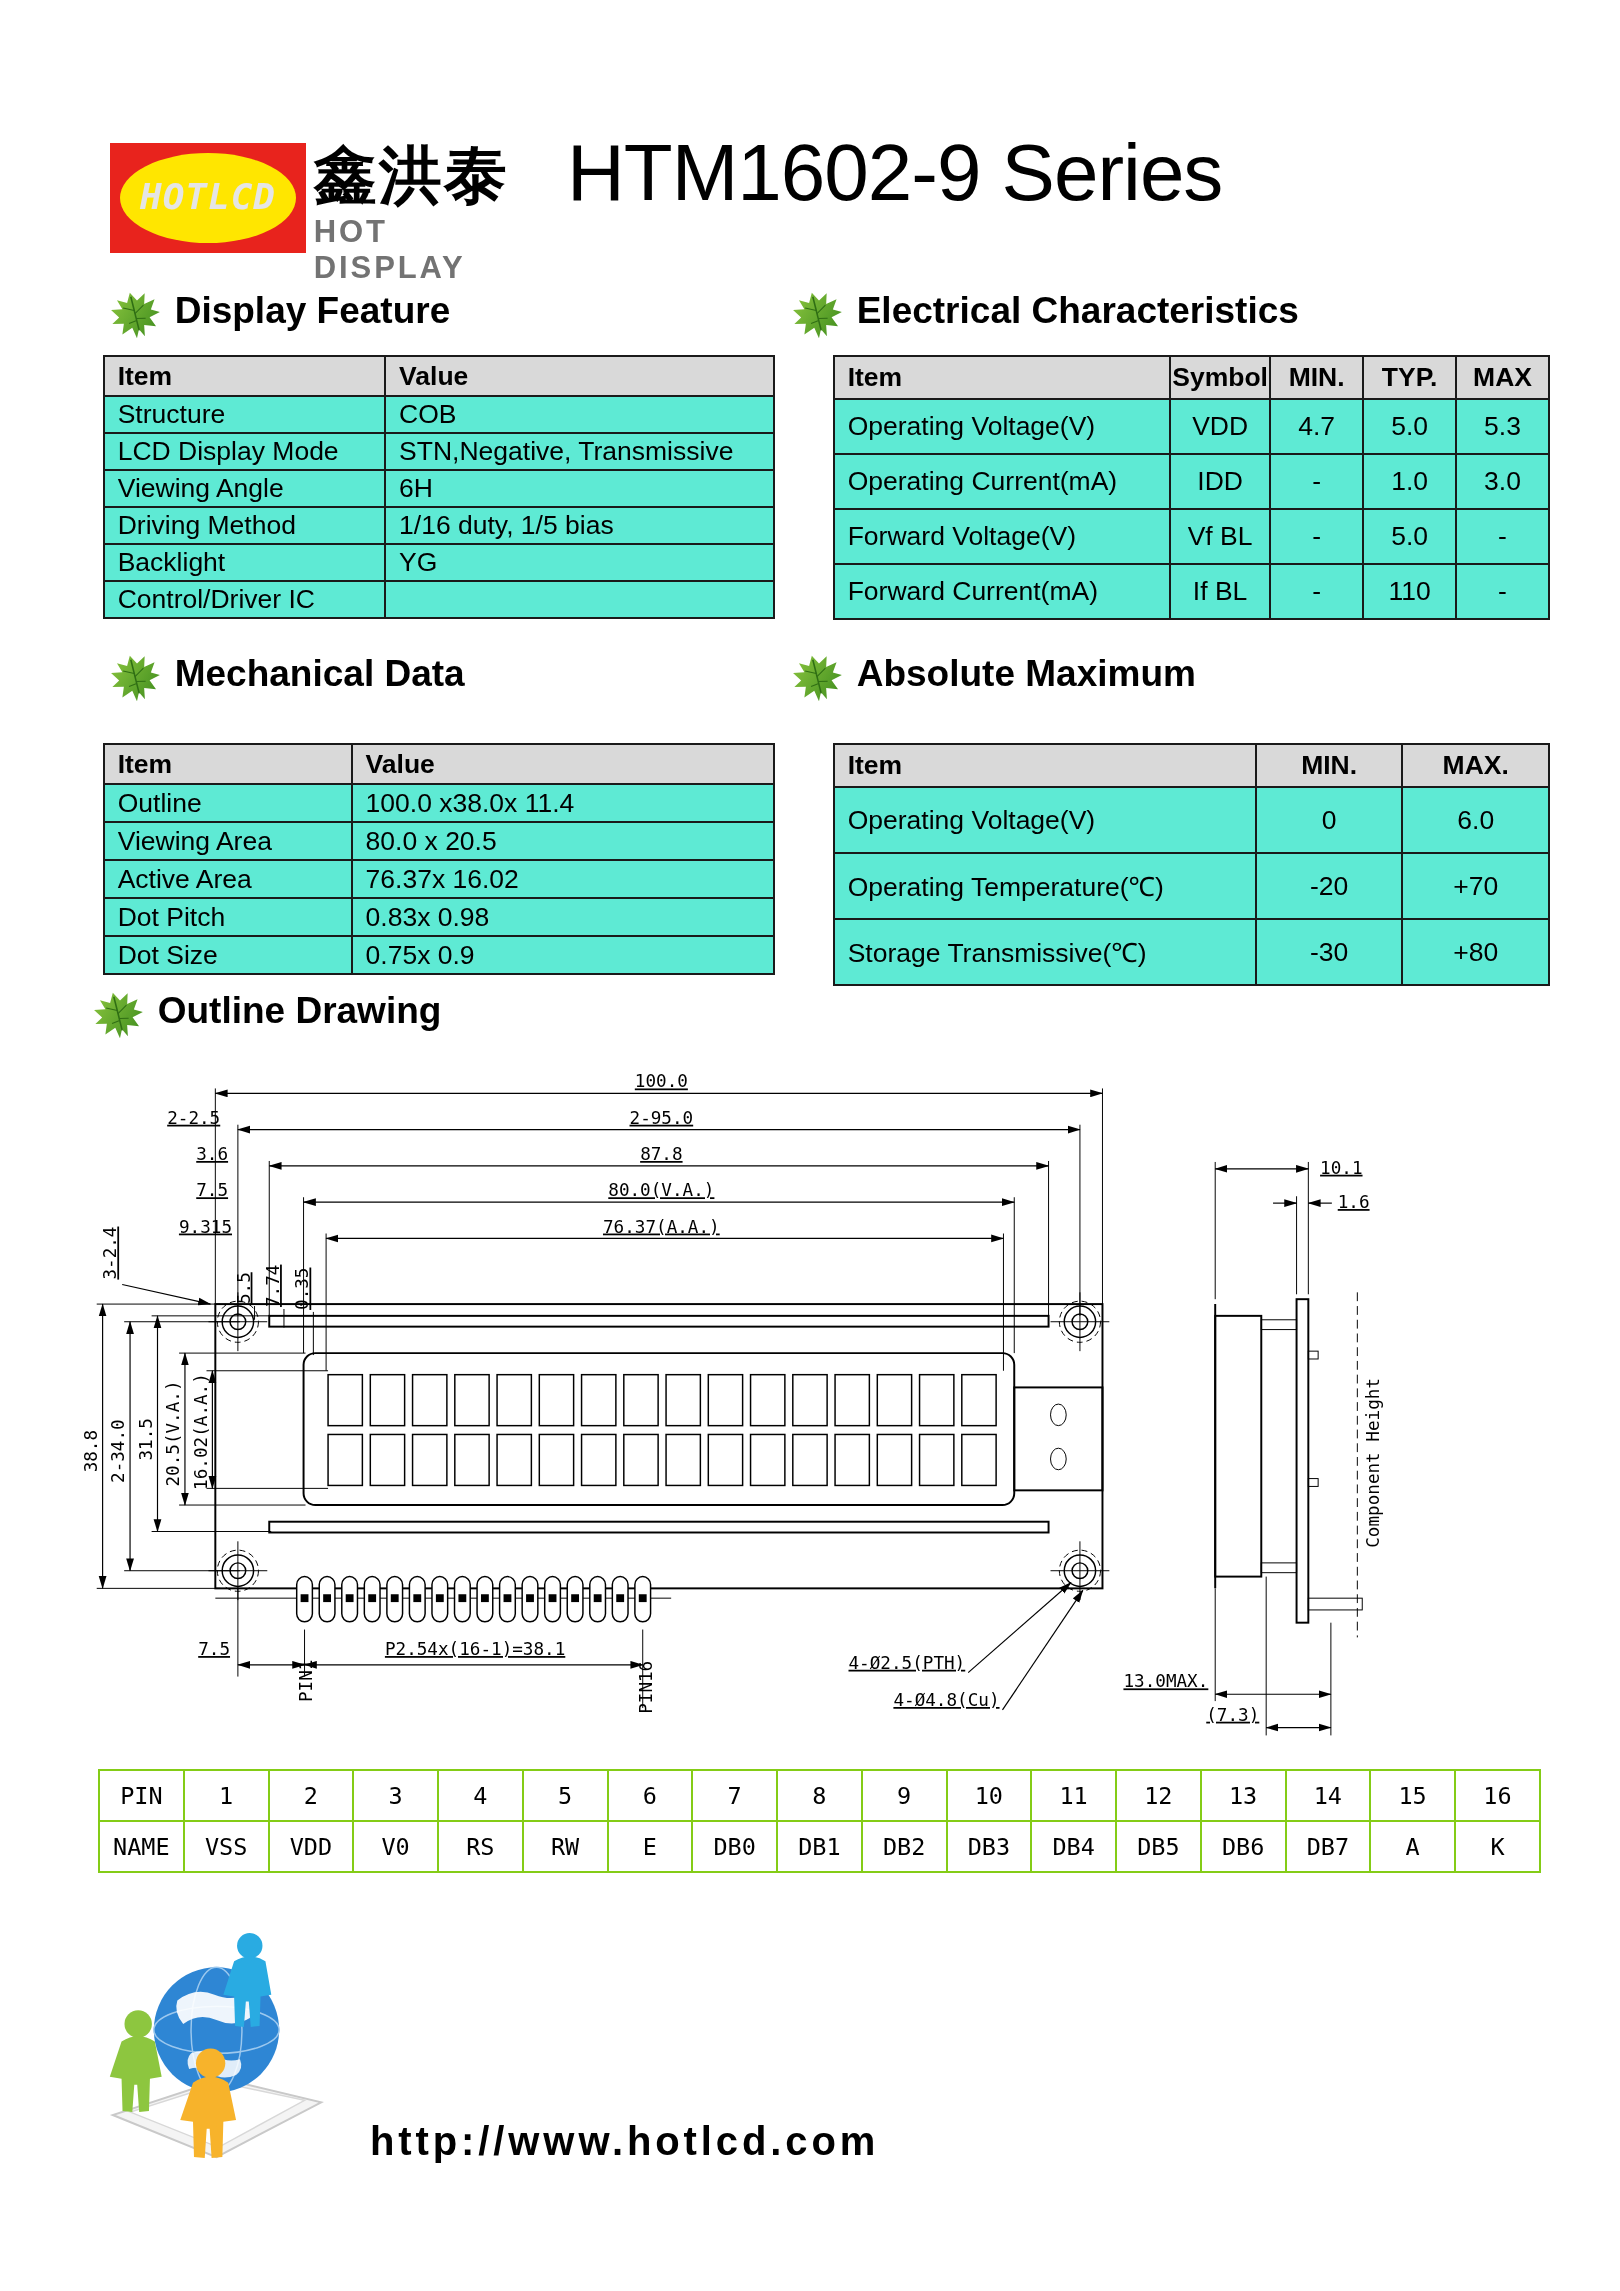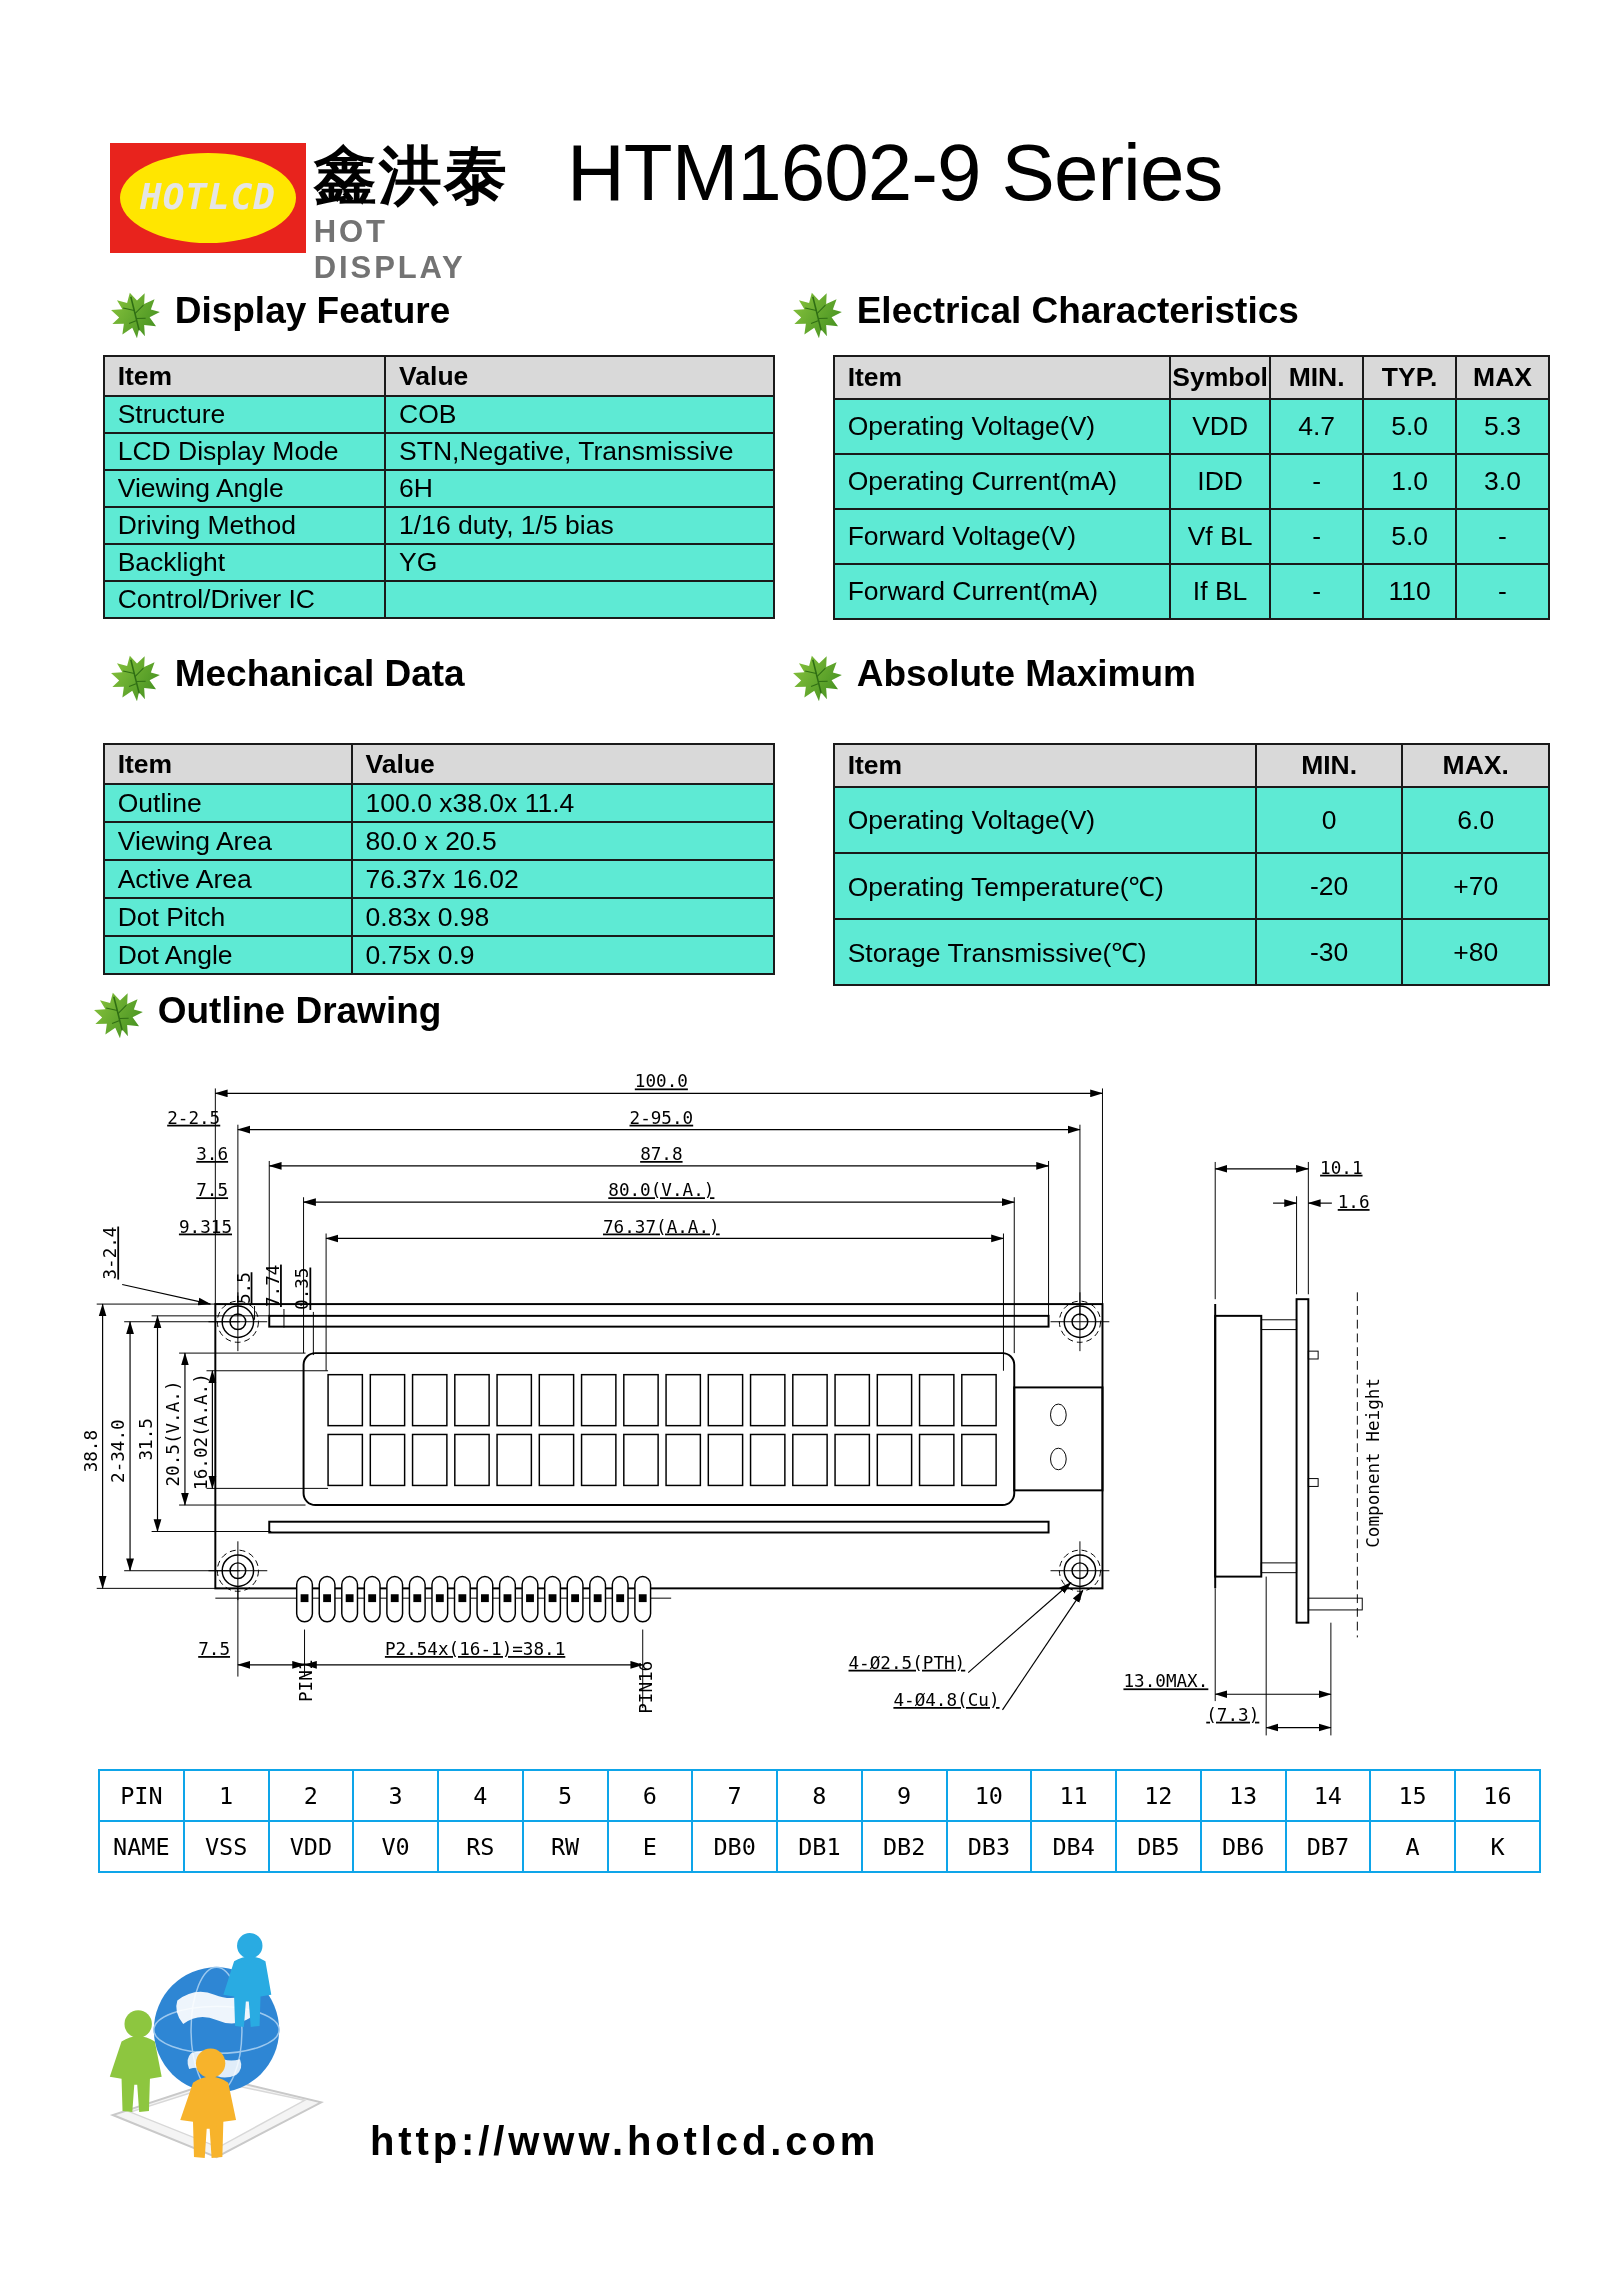--- a/index.html
+++ b/index.html
@@ -35,21 +35,21 @@
   table.df tr{height:37px;} table.df tr.hd{height:40px;}
   table.ec{left:833px;top:355px;width:717px;}
   table.ec tr{height:55px;} table.ec tr.hd{height:43px;}
   table.md{left:103px;top:743px;width:672px;}
   table.md tr{height:38px;} table.md tr.hd{height:40px;}
   table.am{left:833px;top:743px;width:717px;}
   table.am tr{height:66px;} table.am tr.hd{height:43px;}
 
   
   table.pins{position:absolute;left:98px;top:1769px;width:1443px;border-collapse:collapse;table-layout:fixed;}
-  table.pins td{border:2px solid #0ea5e9;height:47px;text-align:center;
+  table.pins td{border:2px solid #84cc16;height:47px;text-align:center;
         font-family:"DejaVu Sans Mono",monospace;font-size:23.5px;white-space:nowrap;}
 
   
   svg.draw{position:absolute;left:83px;top:1059px;}
   svg.draw .ol{stroke:#000;stroke-width:2px;fill:none;}
   svg.draw .tn{stroke:#000;stroke-width:1px;fill:none;}
   svg.draw .dim{stroke:#000;stroke-width:1.2px;fill:none;}
   svg.draw .dsh{stroke:#000;stroke-width:1px;fill:none;stroke-dasharray:9 5;}
   svg.draw text.dl{font-family:"DejaVu Sans Mono",monospace;font-size:18px;fill:#000;}
   svg.draw text.ul{text-decoration:underline;}
@@ -232,21 +232,21 @@
         </tr>
     <tr>
           <td>Active Area</td>
           <td>76.37x 16.02</td>
         </tr>
     <tr>
           <td>Dot Pitch</td>
           <td>0.83x 0.98</td>
         </tr>
     <tr>
-          <td>Dot Angle</td>
+          <td>Dot Size</td>
           <td>0.75x 0.9</td>
         </tr>
   </tbody>
     </table>
 
   <table class="spec am">
     <colgroup>
         <col style="width:59%">
         <col style="width:20.5%">
         <col style="width:20.5%">

